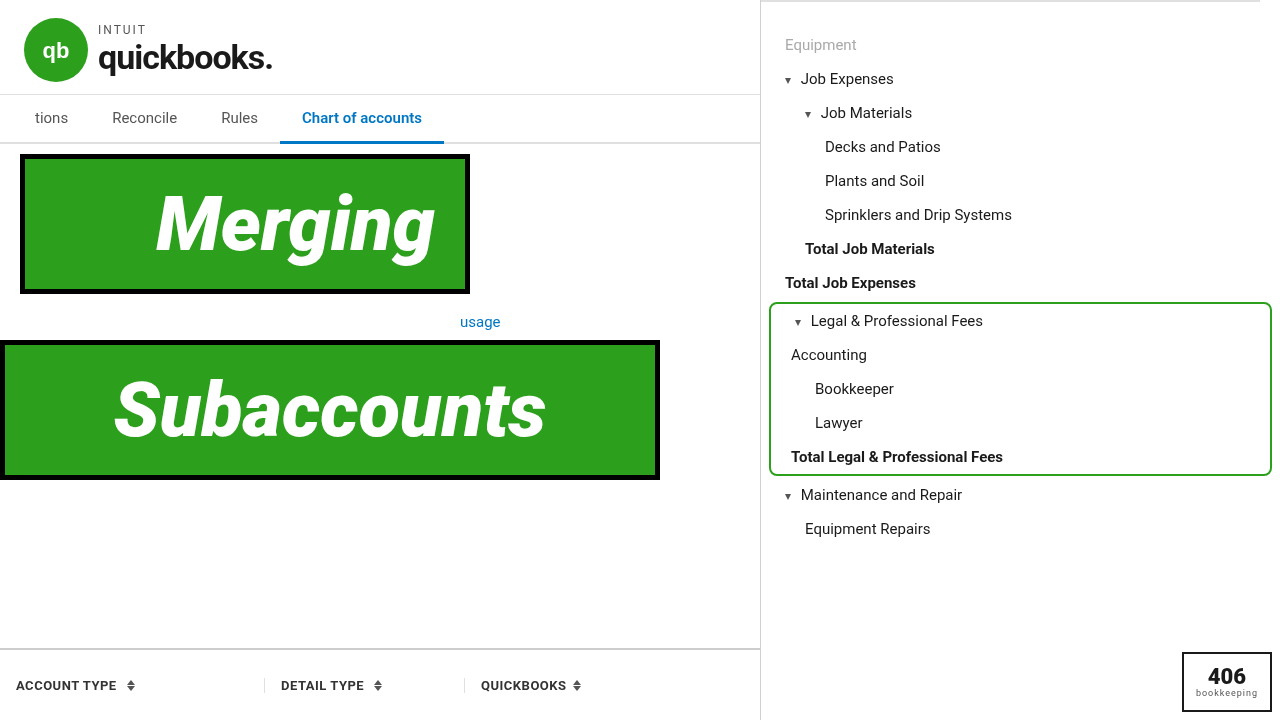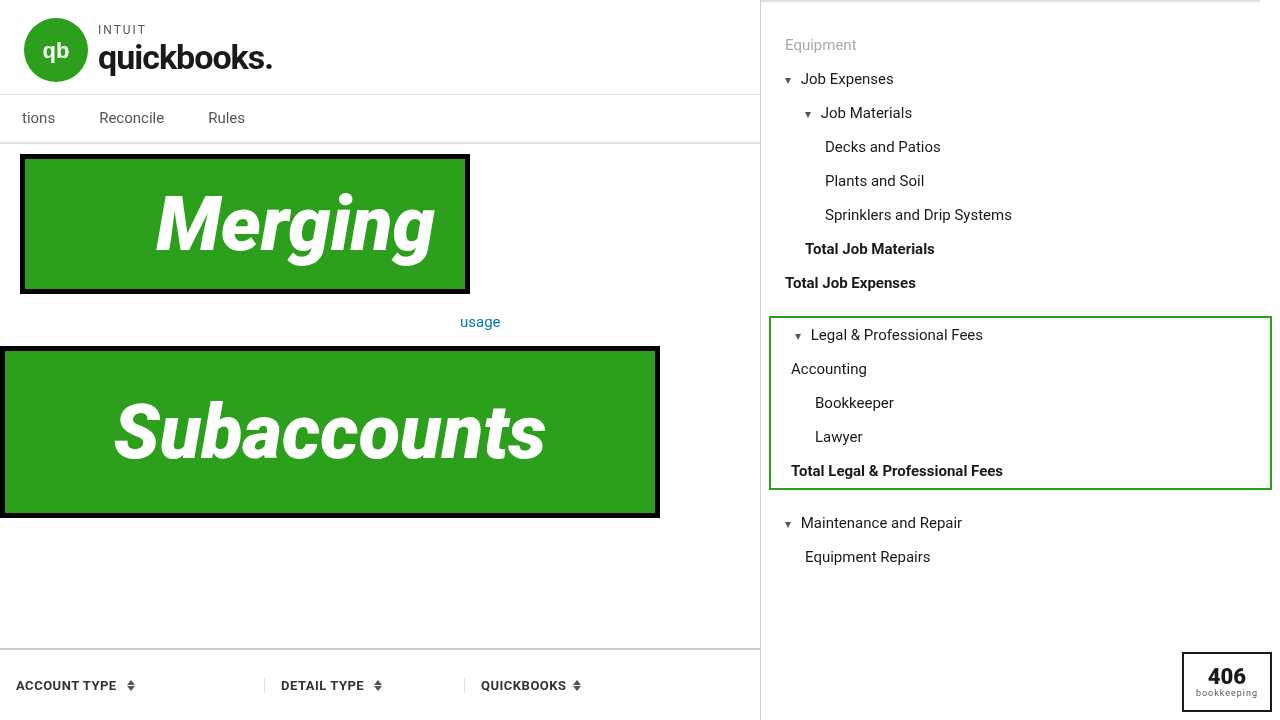--- a/index.html
+++ b/index.html
@@ -50,21 +50,21 @@
 
     .logo-circle svg {
       width: 40px;
       height: 40px;
     }
 
     
     .nav-tabs {
       display: flex;
       align-items: flex-end;
-      padding: 0 0 0 0;
+      padding: 0 0 0 13px;
       border-bottom: 2px solid #e0e0e0;
       background: #fff;
     }
 
     .nav-tab {
       padding: 14px 22px;
       font-size: 15px;
       color: #555;
       cursor: pointer;
       border-bottom: 3px solid transparent;
@@ -182,22 +182,22 @@
     }
 
     .account-item .arrow {
       color: #555;
       margin-right: 6px;
       font-size: 12px;
     }
 
     .highlighted-section {
       border: 2.5px solid #2ca01c;
-      margin: 16px 8px;
-      border-radius: 0;
+      margin: 2px 8px;
+      border-radius: 8px;
     }
 
     .highlighted-section .account-item {
       padding-left: 44px;
     }
 
     .highlighted-section .account-item.total {
       padding-left: 24px;
     }
 
@@ -261,33 +261,34 @@
         <div style="font-size:12px; color:#555; text-transform:uppercase; letter-spacing:2px;">intuit</div>
         <div style="font-size:34px; font-weight:700; color:#1a1a1a; letter-spacing:-1px;">quickbooks.</div>
       </div>
     </div>
   </div>
 
   <div class="nav-tabs">
     <div class="nav-tab">tions</div>
     <div class="nav-tab">Reconcile</div>
     <div class="nav-tab">Rules</div>
+    <div class="nav-tab active">Chart of accounts</div>
   </div>
 
   <div style="position:relative; flex:1;">
 
     <div style="position:absolute; top:10px; left:20px; width:450px; background:#2ca01c; border:5px solid #000; padding:20px 30px; text-align:right;">
       <span style="font-size:76px; font-weight:900; color:#fff; font-style:italic;">Merging</span>
     </div>
 
     <div style="position:absolute; top:168px; left:460px;">
       <a style="color:#0077c5; font-size:15px; text-decoration:none;">usage</a>
     </div>
 
-    <div style="position:absolute; top:202px; left:0; width:660px; background:#2ca01c; border:5px solid #000; padding:36px 30px; text-align:center;">
+    <div style="position:absolute; top:196px; left:0; width:660px; background:#2ca01c; border:5px solid #000; padding:20px 30px; text-align:center;">
       <span style="font-size:76px; font-weight:900; color:#fff; font-style:italic;">Subaccounts</span>
     </div>
   </div>
 
   <div class="table-header">
     <div class="table-col table-col-account">
       <span>ACCOUNT TYPE</span>
       <div class="sort-icon">
         <span class="sort-up"></span>
         <span class="sort-down"></span>

